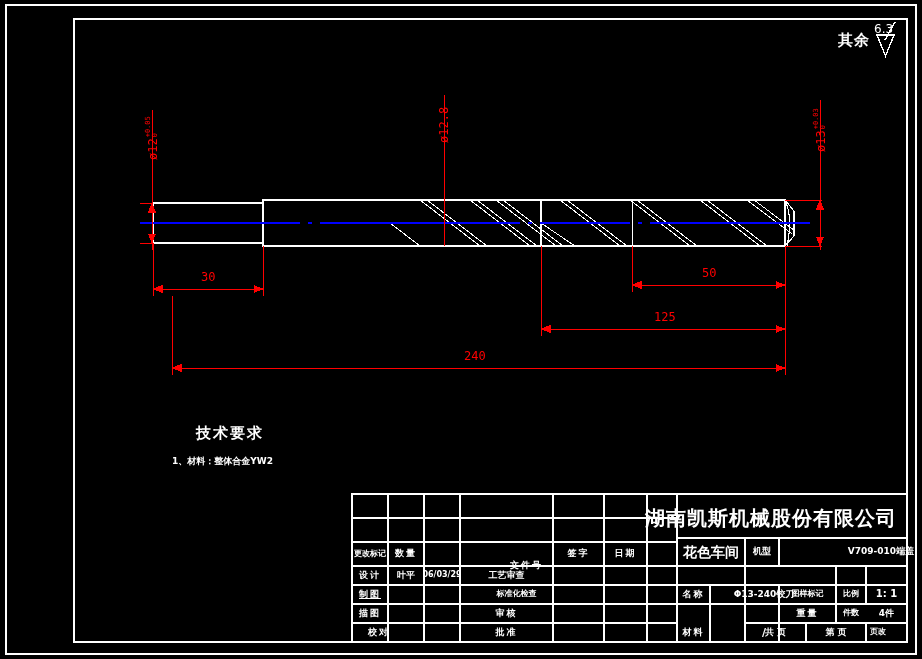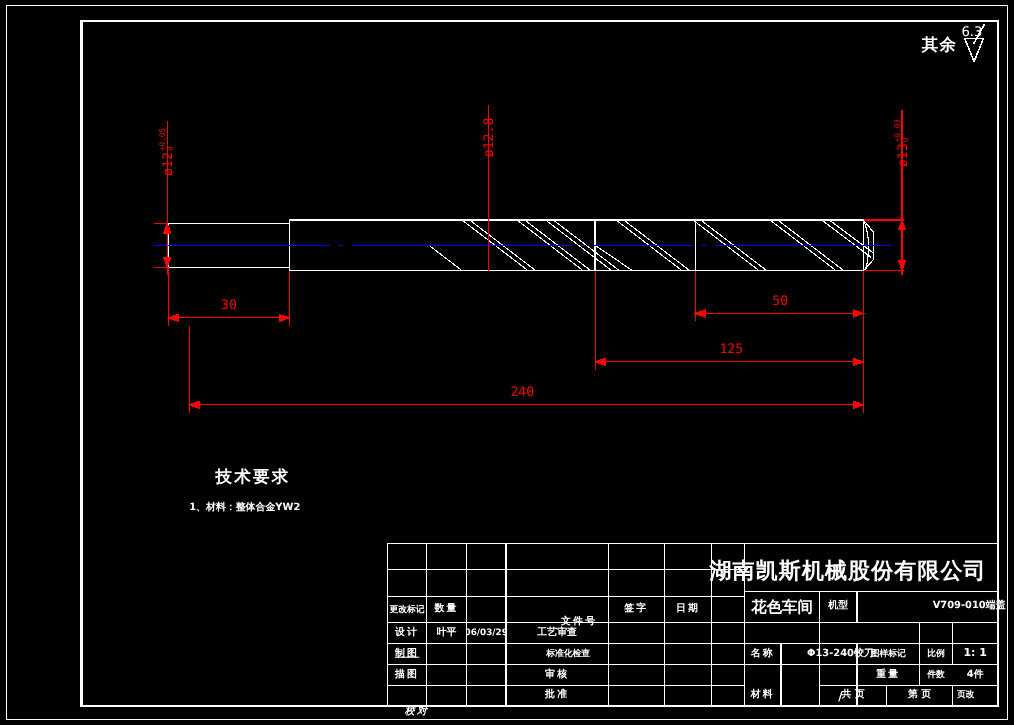--- a/index.html
+++ b/index.html
@@ -284,21 +284,21 @@
   <div class="tb-cell" style="left:388px; top:566px; width:36px; height:19px;">叶平</div>
   <div class="tb-cell" style="left:424px; top:566px; width:36px; height:19px; font-size:8px;">06/03/29</div>
   <div class="tb-cell" style="left:460px; top:566px; width:93px; height:19px;">工艺审查</div>
 
   <div class="tb-cell sp" style="left:352px; top:585px; width:36px; height:19px;text-decoration:underline;">制图</div>
   <div class="tb-cell" style="left:460px; top:585px; width:93px; height:19px; font-size:8px;padding-left:10px;">标准化检查</div>
 
   <div class="tb-cell sp" style="left:352px; top:604px; width:36px; height:19px;">描图</div>
   <div class="tb-cell sp" style="left:460px; top:604px; width:93px; height:19px;">审核</div>
 
-  <div class="tb-cell sp" style="left:352px; top:638px; width:54px; height:19px;font-style:italic;">校对</div>
+  <div class="tb-cell sp" style="left:352px; top:623px; width:54px; height:19px;">校对</div>
   <div class="tb-cell sp" style="left:460px; top:623px; width:93px; height:19px;">批准</div>
 
   <div class="tb-cell" style="left:677px; top:538px; width:68px; height:28px; font-size:14px;">花色车间</div>
   <div class="tb-cell" style="left:745px; top:538px; width:34px; height:28px; font-size:9px; flex-direction:column;">机型</div>
   <div class="tb-cell" style="left:779px; top:538px; width:128px; height:28px; font-size:9px;margin-left:38px;">V709-010端盖</div>
 
   <div class="tb-cell sp" style="left:677px; top:585px; width:33px; height:19px;">名称</div>
   <div class="tb-cell" style="left:710px; top:585px; width:108px; height:19px; font-size:9px;">Φ13-240铰刀</div>
   <div class="tb-cell sp" style="left:677px; top:623px; width:33px; height:19px;">材料</div>
   <div class="tb-cell" style="left:710px; top:623px; width:108px; height:19px; font-size:11px;">/</div>

